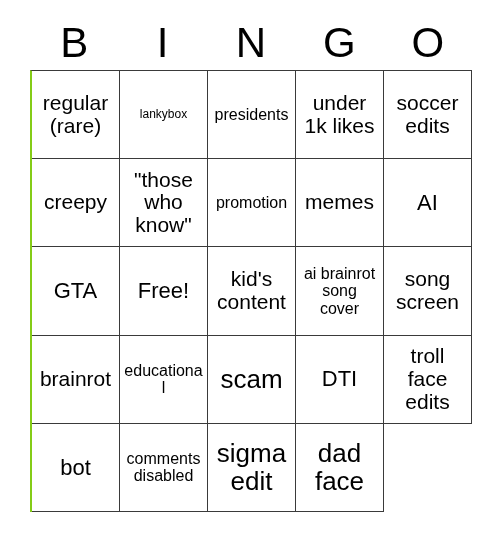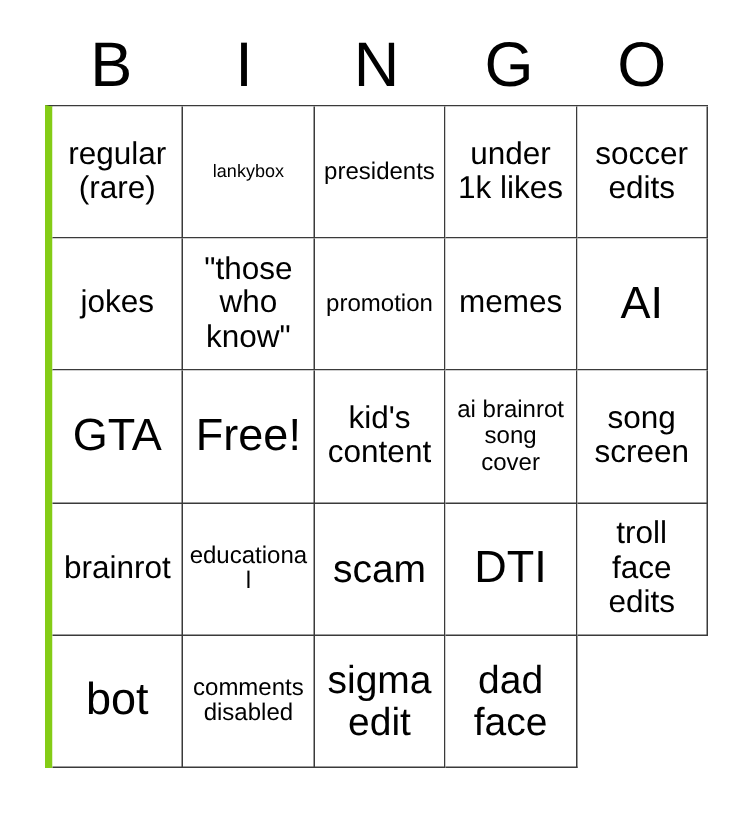--- a/index.html
+++ b/index.html
@@ -49,21 +49,21 @@
   #bingo-grid {
     position: absolute;
     left: 30px;
     top: 70px;
     width: 442px;
     height: 442px;
     display: grid;
     grid-template-columns: repeat(5, 1fr);
     grid-template-rows: repeat(5, 1fr);
     border-top: 1px solid #3a3a3a;
-    border-left: 5px solid #84cc16;
+    border-left: 2px solid #84cc16;
     box-sizing: border-box;
     background: #ffffff;
   }
   .bingo-cell {
     border-right: 1px solid #3a3a3a;
     border-bottom: 1px solid #3a3a3a;
     box-sizing: border-box;
     display: flex;
     align-items: center;
     justify-content: center;
@@ -74,21 +74,21 @@
   }
   .cell-text {
     display: block;
     width: 100%;
     line-height: 1.08;
     word-wrap: break-word;
     white-space: pre-line;
   }
 
   
-  .fs-xl  { font-size: 30px; }
+  .fs-xl  { font-size: 22px; }
   .fs-lg  { font-size: 26px; }
   .fs-md  { font-size: 21px; }
   .fs-sm  { font-size: 12px; }
   .fs-xs  { font-size: 16px; }
 </style>
 </head>
 <body>
 
 <div id="bingo-card">
 
@@ -113,21 +113,21 @@
       </div>
       <div class="bingo-cell">
         <span class="cell-text fs-md">under
 1k likes</span>
       </div>
       <div class="bingo-cell">
         <span class="cell-text fs-md">soccer
 edits</span>
       </div>
       <div class="bingo-cell">
-        <span class="cell-text fs-md">jokes</span>
+        <span class="cell-text fs-md">creepy</span>
       </div>
       <div class="bingo-cell">
         <span class="cell-text fs-md">"those
 who
 know"</span>
       </div>
       <div class="bingo-cell">
         <span class="cell-text fs-xs">promotion</span>
       </div>
       <div class="bingo-cell">

